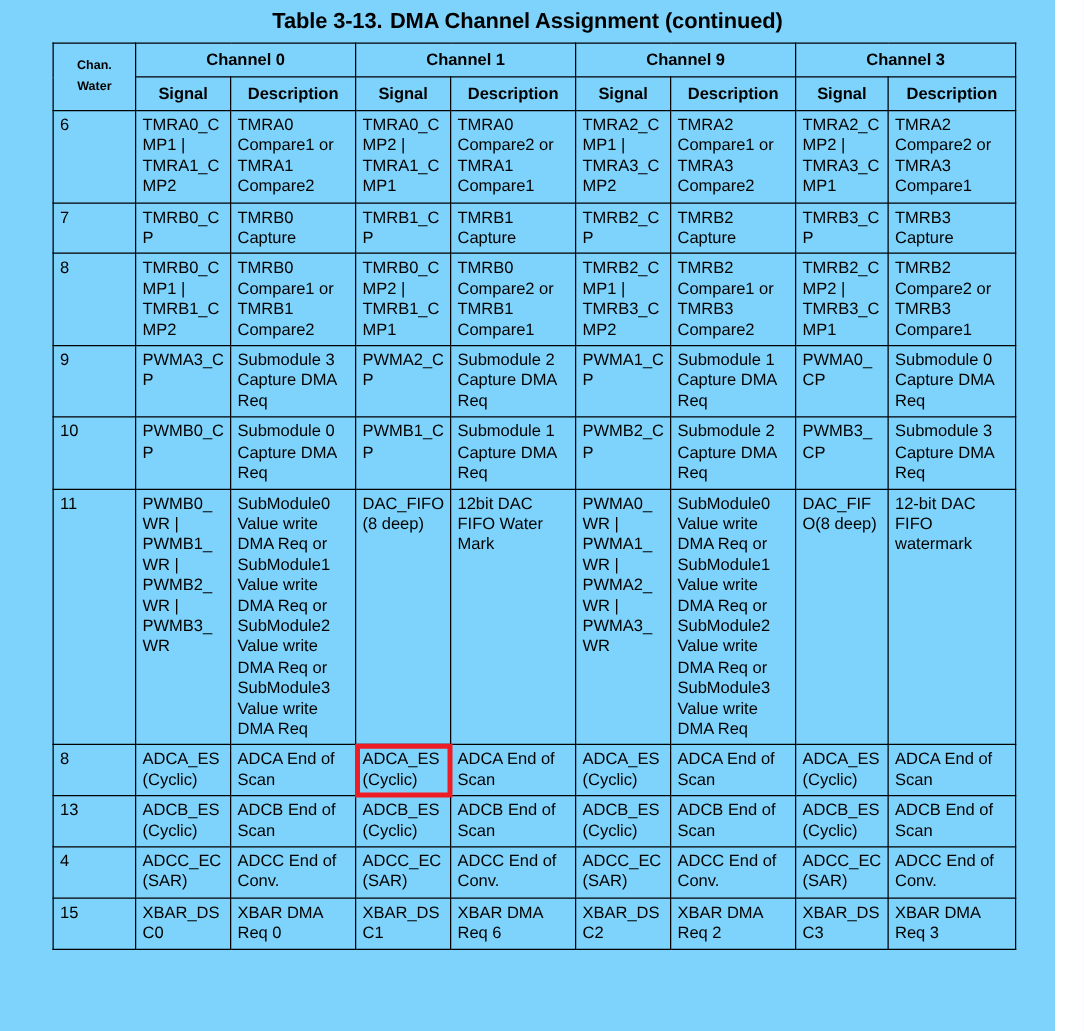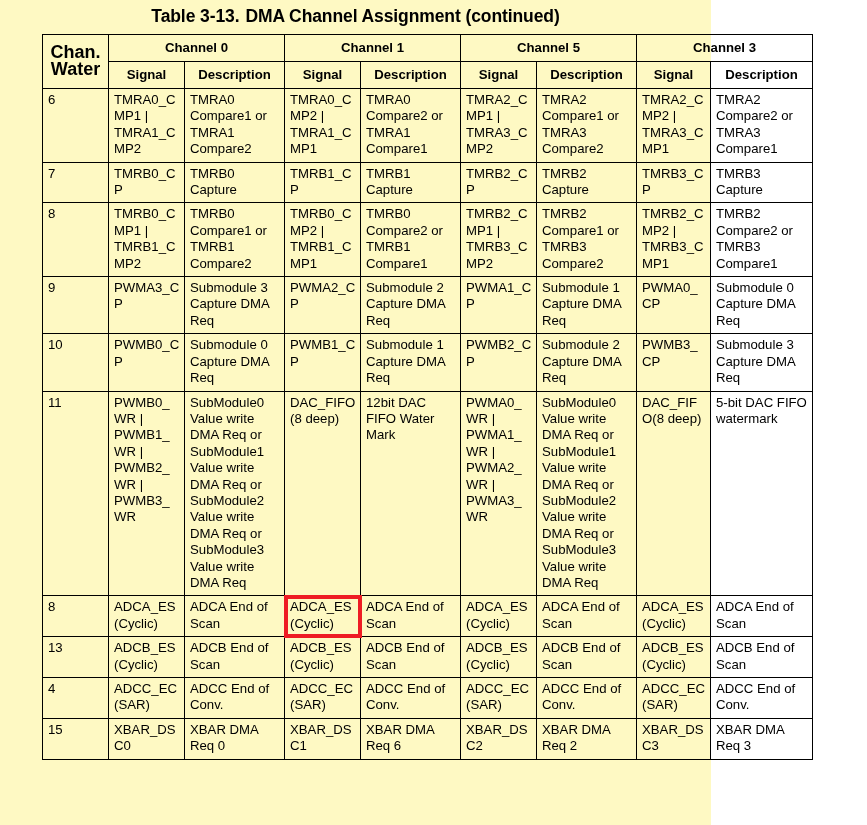--- a/index.html
+++ b/index.html
@@ -9,23 +9,23 @@
   }
   body {
     width: 867px;
     height: 825px;
     font-family: "Liberation Sans", sans-serif;
     color: #000000;
     overflow: hidden;
   }
   .page {
     position: relative;
-    width: 711px;
+    width: 844px;
     height: 825px;
-    background: #fef9c3;
+    background: #7dd3fc;
   }
   .table-caption {
     text-align: center;
     font-size: 17.5px;
     font-weight: bold;
     letter-spacing: -0.1px;
     padding-top: 6px;
     padding-bottom: 7px;
     color: #000;
   }
@@ -53,21 +53,21 @@
     overflow-wrap: break-word;
   }
   table.dma thead th {
     text-align: center;
     font-weight: bold;
     vertical-align: middle;
     padding: 4px 3px 5px 3px;
     line-height: 17px;
   }
   thead th.chan-input-head {
-    font-size: 18px;
+    font-size: 10px;
     margin-left: 12px;
   }
   
   col.c-input  { width: 66px; }
   col.c-sig    { width: 76px; }
   col.c-desc   { width: 100px; }
   col.c-sig3   { width: 74px; }
   col.c-desc3  { width: 102px; }
 
   td.num { padding-left: 6px; }
@@ -104,21 +104,21 @@
           <col class="c-desc3">
       </colgroup>
       <thead>
         <tr>
           <th class="chan-input-head" rowspan="2">
             <span>Chan.</span><br>
             <span>Water</span>
           </th>
           <th colspan="2">Channel 0</th>
           <th colspan="2">Channel 1</th>
-          <th colspan="2">Channel 5</th>
+          <th colspan="2">Channel 9</th>
           <th colspan="2">Channel 3</th>
         </tr>
         <tr>
           <th>Signal</th>
           <th>Description</th>
           <th>Signal</th>
           <th>Description</th>
           <th>Signal</th>
           <th>Description</th>
           <th>Signal</th>
@@ -183,21 +183,21 @@
           </tr>
           <tr>
             <td class="num">11</td>
             <td>PWMB0_WR | PWMB1_WR | PWMB2_WR | PWMB3_WR</td>
             <td>SubModule0 Value write DMA Req or SubModule1 Value write DMA Req or SubModule2 Value write DMA Req or SubModule3 Value write DMA Req</td>
             <td>DAC_FIFO (8 deep)</td>
             <td>12bit DAC FIFO Water Mark</td>
             <td>PWMA0_WR | PWMA1_WR | PWMA2_WR | PWMA3_WR</td>
             <td>SubModule0 Value write DMA Req or SubModule1 Value write DMA Req or SubModule2 Value write DMA Req or SubModule3 Value write DMA Req</td>
             <td>DAC_FIFO(8 deep)</td>
-            <td>5-bit DAC FIFO watermark</td>
+            <td>12-bit DAC FIFO watermark</td>
           </tr>
           <tr>
             <td class="num">8</td>
             <td>ADCA_ES (Cyclic)</td>
             <td>ADCA End of Scan</td>
             <td>ADCA_ES (Cyclic)</td>
             <td>ADCA End of Scan</td>
             <td>ADCA_ES (Cyclic)</td>
             <td>ADCA End of Scan</td>
             <td>ADCA_ES (Cyclic)</td>

